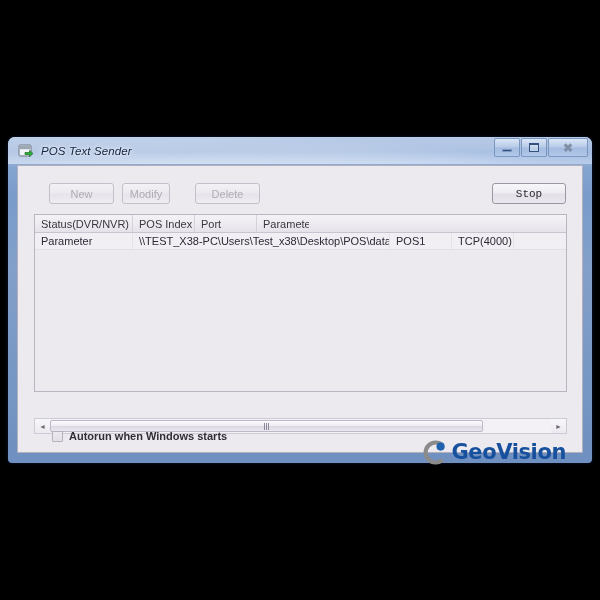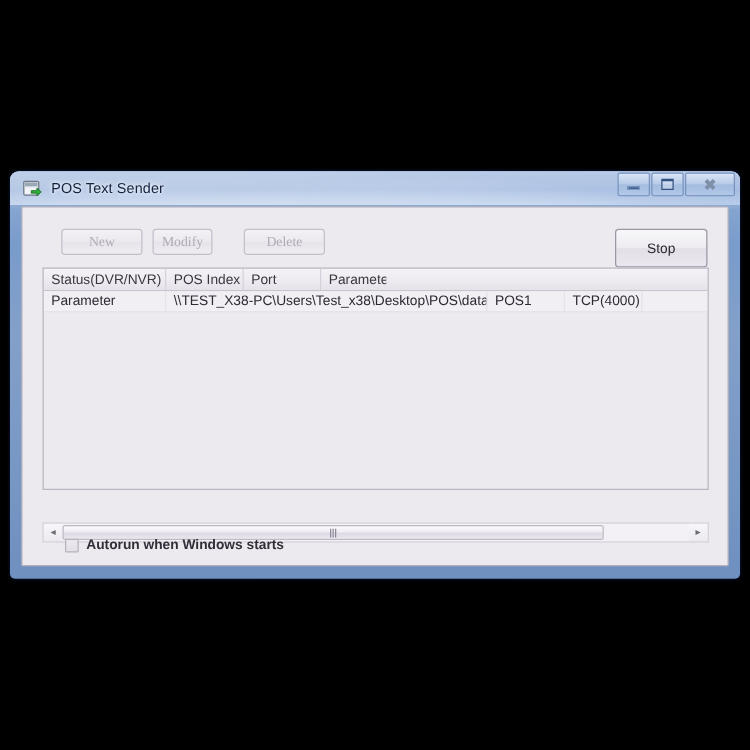--- a/index.html
+++ b/index.html
@@ -70,20 +70,21 @@
     flex: 0 0 16px;
   }
   #title-text {
     position: relative;
     margin-left: 7px;
     font-size: 11.5px;
     color: #13223f;
     letter-spacing: .1px;
     white-space: nowrap;
     text-shadow: 0 0 3px rgba(255,255,255,0.9), 0 0 6px rgba(255,255,255,0.7);
+    font-style: italic;
   }
   #win-buttons {
     position: absolute;
     right: 4px;
     top: 1px;
     display: flex;
     gap: 1px;
   }
   .win-btn {
     width: 26px;
@@ -140,42 +141,42 @@
     width: 100%;
     height: 44px;
   }
   .tool-btn {
     position: absolute;
     top: 17px;
     height: 21px;
     border: 1px solid #c4c0cb;
     border-radius: 3px;
     background: linear-gradient(180deg, #f3f1f5 0%, #ece9ef 48%, #e7e3ea 52%, #efecf2 100%);
-    font-family: Liberation Serif, serif;
+    font-family: Liberation Sans, sans-serif;
     font-size: 11px;
     color: #b0acb7;
     display: flex;
     align-items: center;
     justify-content: center;
     cursor: default;
     padding: 0;
   }
   #btn-new    { left: 31px;  width: 65px; }
   #btn-modify { left: 104px; width: 48px; }
   #btn-delete { left: 177px; width: 65px; }
   #btn-stop {
     position: absolute;
     top: 17px;
     right: 16px;
     width: 74px;
-    height: 31px;
+    height: 21px;
     border: 1px solid #9b97a4;
     border-radius: 3px;
     background: linear-gradient(180deg, #f7f6f9 0%, #eeecf1 48%, #e2dfe7 52%, #eae7ee 100%);
-    font-family: Liberation Sans, sans-serif;
+    font-family: Liberation Mono, monospace;
     font-size: 11px;
     color: #2a2730;
     display: flex;
     align-items: center;
     justify-content: center;
     cursor: default;
   }
 
   
   #listview {
@@ -409,15 +410,24 @@
       <div class="sb-arrow">
         <span>►</span>
       </div>
     </div>
 
     <div id="chk-row">
       <span id="chk-box"></span>
       <span id="chk-label">Autorun when Windows starts</span>
     </div>
 
+    <div id="logo">
+      <span id="logo-mark">
+        <svg width="26" height="25" viewBox="0 0 26 25">
+          <path d="M20.5 5.2 A10 10 0 1 0 20.5 19.8" fill="none" stroke="#8b8b8b" stroke-width="4.2" stroke-linecap="butt"></path>
+          <circle cx="18.6" cy="6.6" r="4.1" fill="#1f62ae"></circle>
+        </svg>
+      </span>
+      <span id="logo-text">GeoVision</span>
+    </div>
 
   </div>
 </div>
 
 </body></html>

